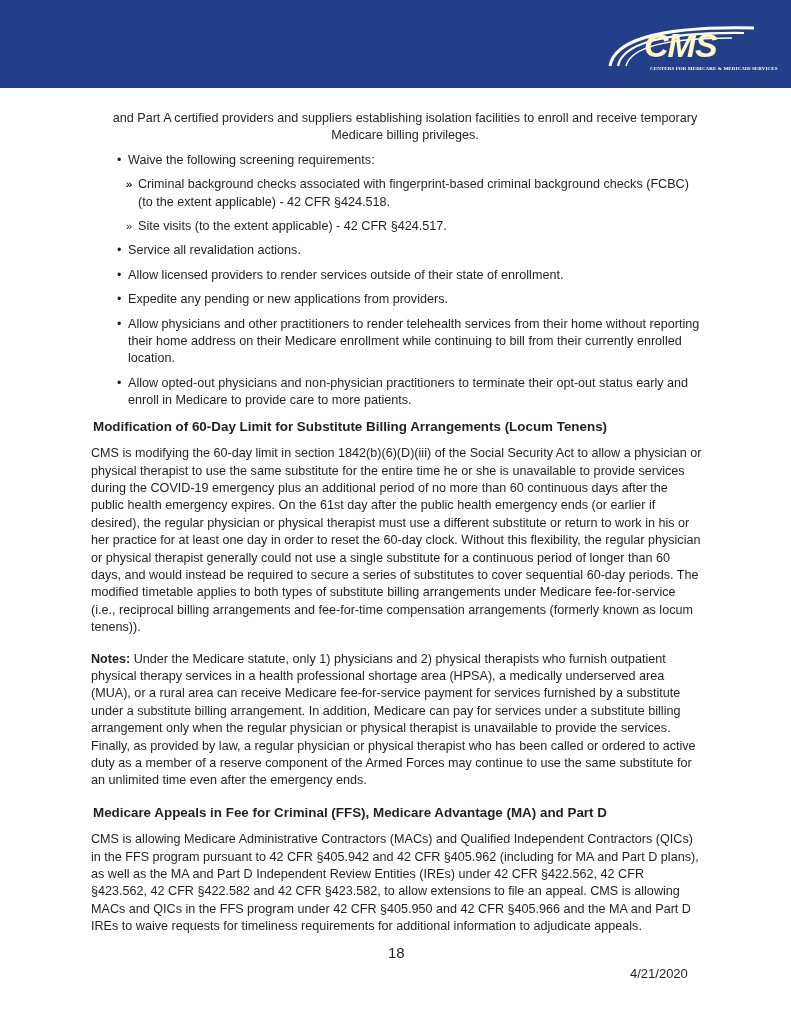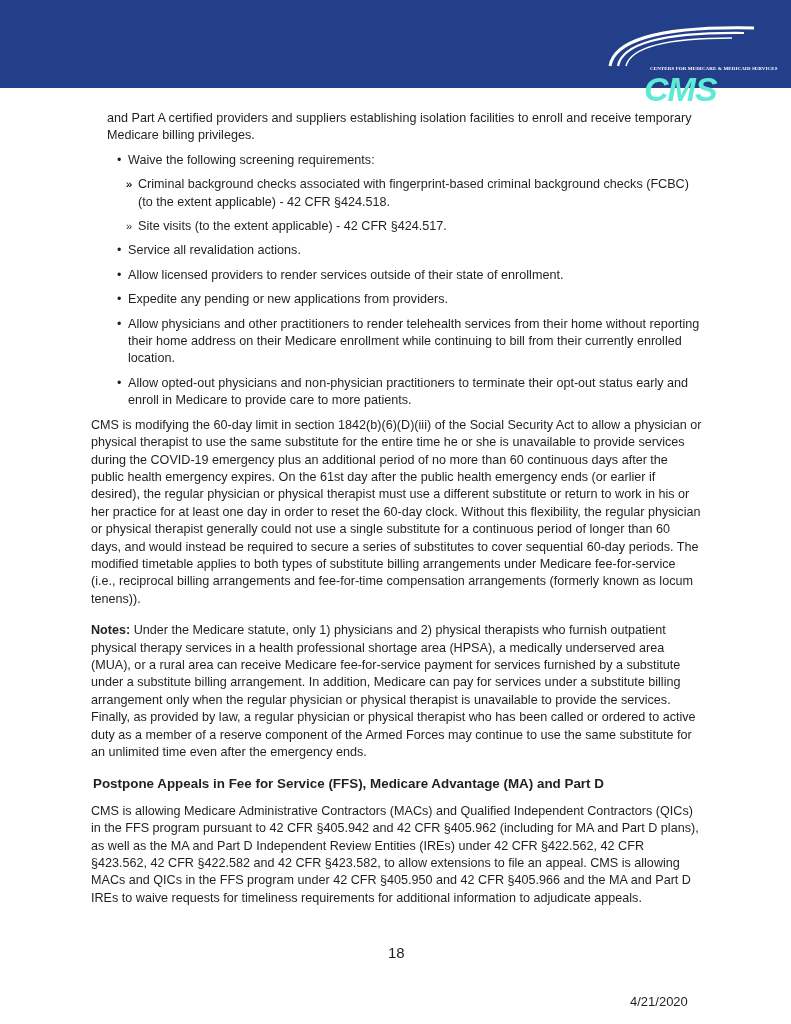--- a/index.html
+++ b/index.html
@@ -12,50 +12,50 @@
     position: absolute; left: 0; top: 0; width: 791px; height: 88px;
     background: #233f8a;
   }
   .logo {
     position: absolute; left: 604px; top: 22px; width: 160px; height: 56px;
   }
   .logo svg { position: absolute; left: 0; top: 0; }
   .logo-text {
     position: absolute; left: 40px; top: 6px;
     font-family: "Liberation Sans", sans-serif; font-weight: bold; font-style: italic;
-    font-size: 34px; color: #5eead4; letter-spacing: -1px; line-height: 34px; margin-top: 44px;
+    font-size: 34px; color: #fef9c3; letter-spacing: -1px; line-height: 34px;
   }
   .logo-sub {
     position: absolute; left: 46px; top: 44px; white-space: nowrap;
     font-family: "Liberation Serif", serif; font-size: 5px; font-weight: bold;
     color: #ffffff; letter-spacing: 0.1px;
   }
   .content {
     position: absolute; left: 91px; top: 110px; width: 612px;
     font-size: 12.6px; line-height: 17.4px;
   }
-  .cont-para { margin: 0 0 7px 16px; }
+  .cont-para { margin: 0 0 7px 16px; text-align: center; }
   ul.bullets { list-style: none; margin: 0; padding: 0; }
   ul.bullets > li { position: relative; padding-left: 37px; margin-bottom: 7px; }
   ul.bullets > li .bul {
     position: absolute; left: 26px; top: 0;
   }
   ul.sub { list-style: none; margin: 7px 0 0 0; padding: 0; }
   ul.sub > li { position: relative; padding-left: 10px; margin-bottom: 7px; margin-left: 0; }
   ul.sub > li .sbul { position: absolute; left: -2px; top: 0; font-size: 11px; }
   .section-heading {
     font-weight: bold; font-size: 13.4px; margin: 8px 0 10px 2px;
   }
   .para { margin: 0 0 14px 0; }
   .notes-label { font-weight: bold; text-align: center; }
   .page-number {
     position: absolute; left: 388px; top: 944px; font-size: 15px;
   }
   .date {
-    position: absolute; left: 630px; top: 994px; font-size: 13px; text-align: right;
+    position: absolute; left: 630px; top: 966px; font-size: 13px; text-align: right;
   }
 </style>
 </head>
 <body>
 
 <div class="header-band">
   <div class="logo">
     <svg width="160" height="56" viewBox="0 0 160 56">
       <path d="M6 44 C 10 20, 50 4, 150 6" stroke="#ffffff" stroke-width="3" fill="none"></path>
       <path d="M14 44 C 18 24, 52 10, 140 11" stroke="#ffffff" stroke-width="2.2" fill="none"></path>
@@ -102,21 +102,22 @@
     <li>
       <span class="bul">•</span>
       <span>Allow physicians and other practitioners to render telehealth services from their home without reporting their home address on their Medicare enrollment while continuing to bill from their currently enrolled location.</span>
     </li>
     <li>
       <span class="bul">•</span>
       <span>Allow opted-out physicians and non-physician practitioners to terminate their opt-out status early and enroll in Medicare to provide care to more patients.</span>
     </li>
   </ul>
 
+  <h2 class="section-heading">Modification of 60-Day Limit for Substitute Billing Arrangements (Locum Tenens)</h2>
   <p class="para">CMS is modifying the 60-day limit in section 1842(b)(6)(D)(iii) of the Social Security Act to allow a physician or physical therapist to use the same substitute for the entire time he or she is unavailable to provide services during the COVID-19 emergency plus an additional period of no more than 60 continuous days after the public health emergency expires.  On the 61st day after the public health emergency ends (or earlier if desired), the regular physician or physical therapist must use a different substitute or return to work in his or her practice for at least one day in order to reset the 60-day clock. Without this flexibility, the regular physician or physical therapist generally could not use a single substitute for a continuous period of longer than 60 days, and would instead be required to secure a series of substitutes to cover sequential 60-day periods. The modified timetable applies to both types of substitute billing arrangements under Medicare fee-for-service (i.e., reciprocal billing arrangements and fee-for-time compensation arrangements (formerly known as locum tenens)).</p>
   <p class="para"><span class="notes-label">Notes:</span><span>  Under the Medicare statute, only 1) physicians and 2) physical therapists who furnish outpatient physical therapy services in a health professional shortage area (HPSA), a medically underserved area (MUA), or a rural area can receive Medicare fee-for-service payment for services furnished by a substitute under a substitute billing arrangement. In addition, Medicare can pay for services under a substitute billing arrangement only when the regular physician or physical therapist is unavailable to provide the services.  Finally, as provided by law, a regular physician or physical therapist who has been called or ordered to active duty as a member of a reserve component of the Armed Forces may continue to use the same substitute for an unlimited time even after the emergency ends.</span></p>
 
-  <h2 class="section-heading">Postpone Appeals in Fee for Service (FFS), Medicare Advantage (MA) and Part D</h2>
+  <h2 class="section-heading">Medicare Appeals in Fee for Criminal (FFS), Medicare Advantage (MA) and Part D</h2>
   <p class="para">CMS is allowing Medicare Administrative Contractors (MACs) and Qualified Independent Contractors (QICs) in the FFS program pursuant to 42 CFR §405.942 and 42 CFR §405.962 (including for MA and Part D plans), as well as the MA and Part D Independent Review Entities (IREs) under 42 CFR §422.562, 42 CFR §423.562, 42 CFR §422.582 and 42 CFR §423.582, to allow extensions to file an appeal. CMS is allowing MACs and QICs in the FFS program under 42 CFR §405.950 and 42 CFR §405.966 and the MA and Part D IREs to waive requests for timeliness requirements for additional information to adjudicate appeals.</p>
 </div>
 
 <div class="page-number">18</div>
 <div class="date">4/21/2020</div>
 
 </body></html>

